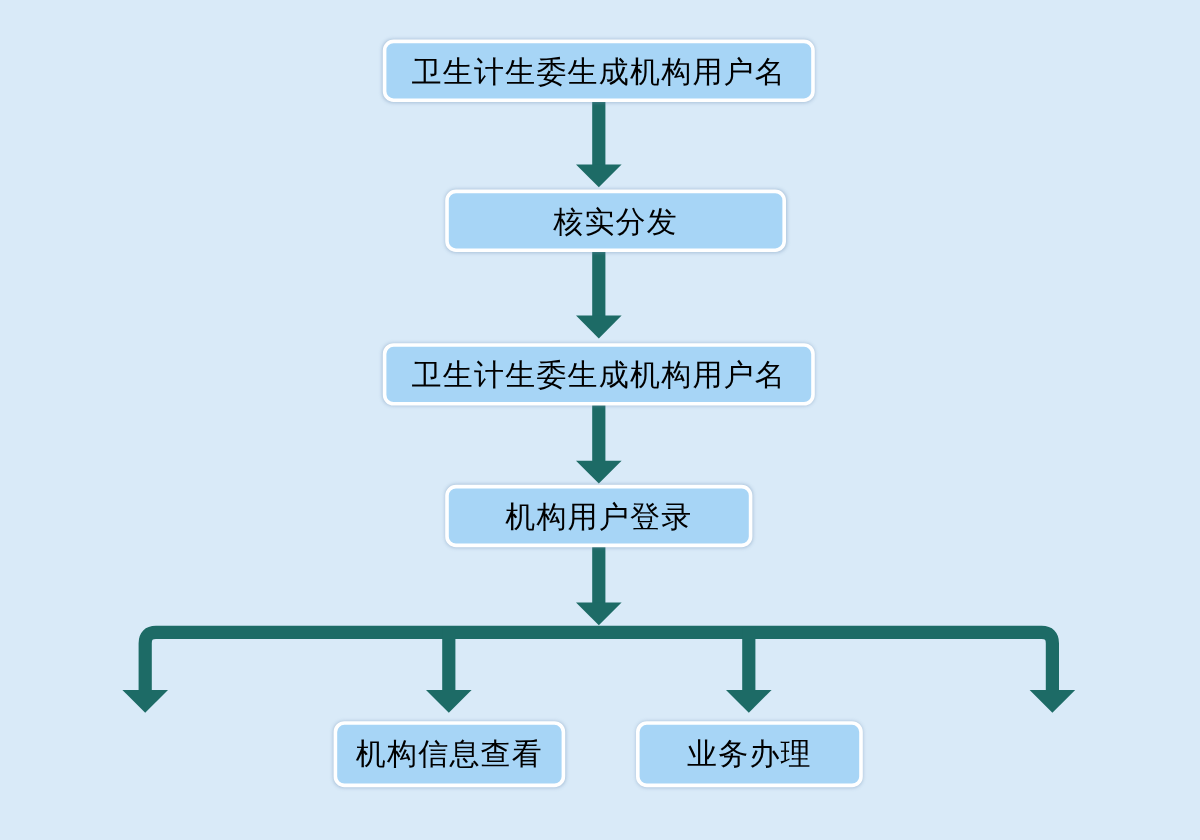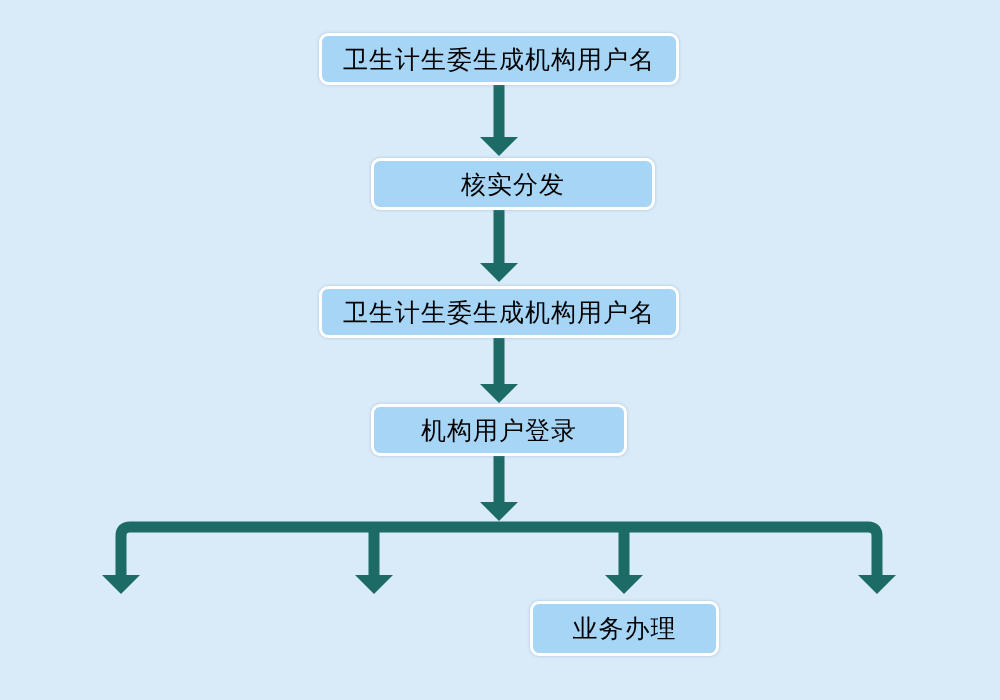--- a/index.html
+++ b/index.html
@@ -92,17 +92,18 @@
 
   <div class="node node-1">卫生计生委生成机构用户名</div>
 
   <div class="node node-2">核实分发</div>
 
   <div class="node node-3">卫生计生委生成机构用户名</div>
 
   <div class="node node-4">机构用户登录</div>
 
 
+  <div class="node node-6">机构信息查看</div>
 
   <div class="node node-7">业务办理</div>
 
 
 </div>
 
 </body></html>

